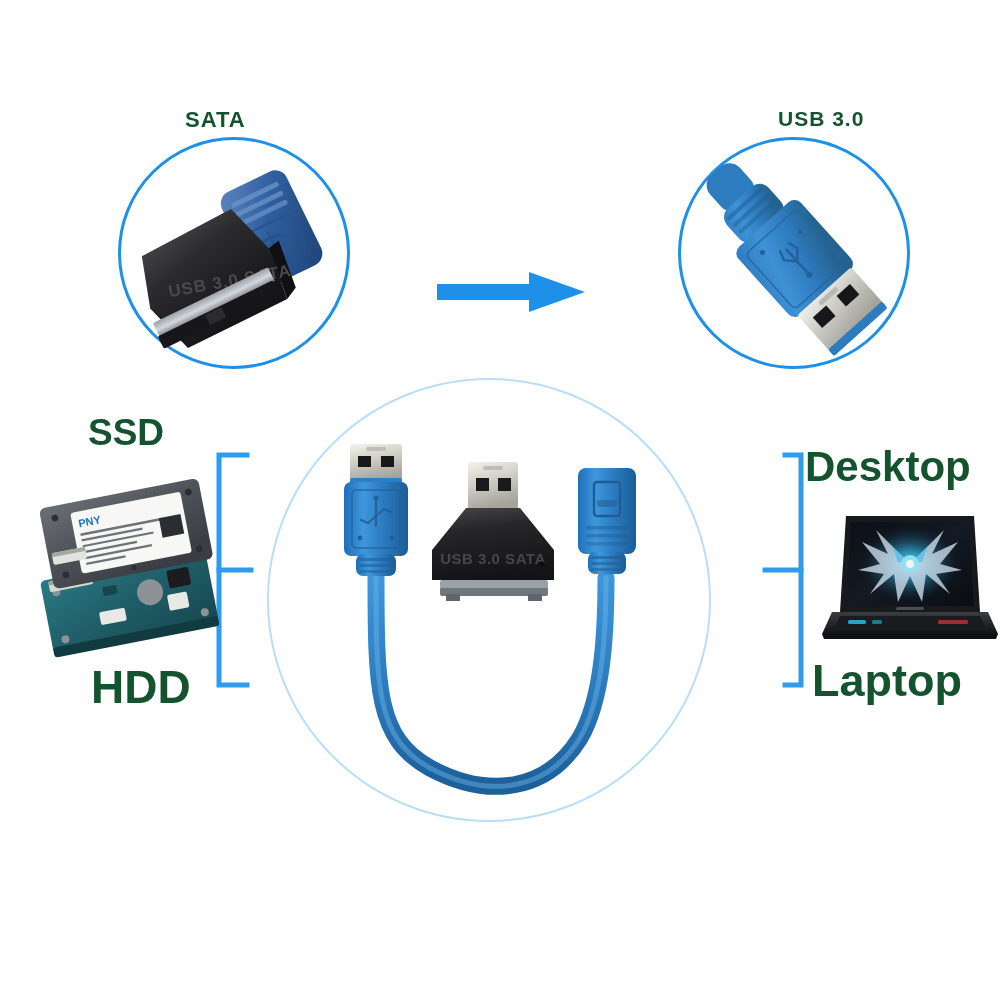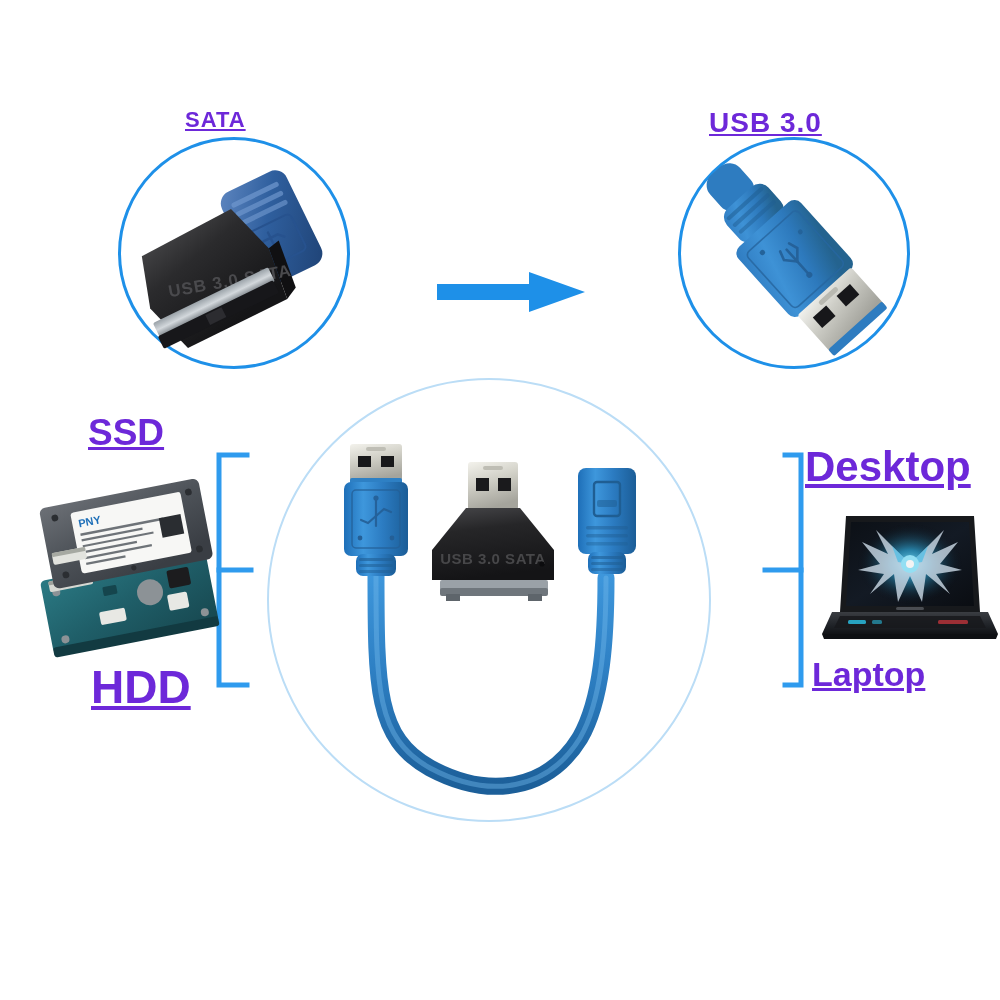--- a/index.html
+++ b/index.html
@@ -4,31 +4,31 @@
 <style>
   * { box-sizing: border-box; margin: 0; padding: 0; }
   html, body {
     width: 1000px; height: 1000px;
     background: #ffffff;
     font-family: "Liberation Sans", sans-serif;
     overflow: hidden;
   }
   #stage { position: relative; width: 1000px; height: 1000px; background: #fff; }
 
-  .lbl { position: absolute; color: #6d28d9; font-weight: 700; white-space: pre; text-decoration: underline; }
+  .lbl { position: absolute; color: #14532d; font-weight: 700; white-space: pre; }
 
   
   #sata-label   { left: 185px; top: 107px; font-size: 22px; letter-spacing: 1px; }
-  #usb-label    { left: 709px; top: 107px; font-size: 28px; letter-spacing: 1px; }
+  #usb-label    { left: 778px; top: 107px; font-size: 21px; letter-spacing: 1px; }
 
   
   #ssd-label     { left: 88px;  top: 412px; font-size: 37px; }
   #hdd-label     { left: 91px;  top: 660px; font-size: 46px; }
   #desktop-label { left: 797px; top: 443px; font-size: 42px; margin-left: 8px; }
-  #laptop-label  { left: 812px; top: 655px; font-size: 34px; }
+  #laptop-label  { left: 812px; top: 655px; font-size: 45px; }
 
   
   .ring {
     position: absolute; border-radius: 50%;
     border: 3px solid #1E90E8;
   }
   #ring-sata { left: 118px; top: 137px; width: 232px; height: 232px; }
   #ring-usb  { left: 678px; top: 137px; width: 232px; height: 232px; }
   #ring-main {
     position: absolute; left: 267px; top: 378px; width: 444px; height: 444px;

